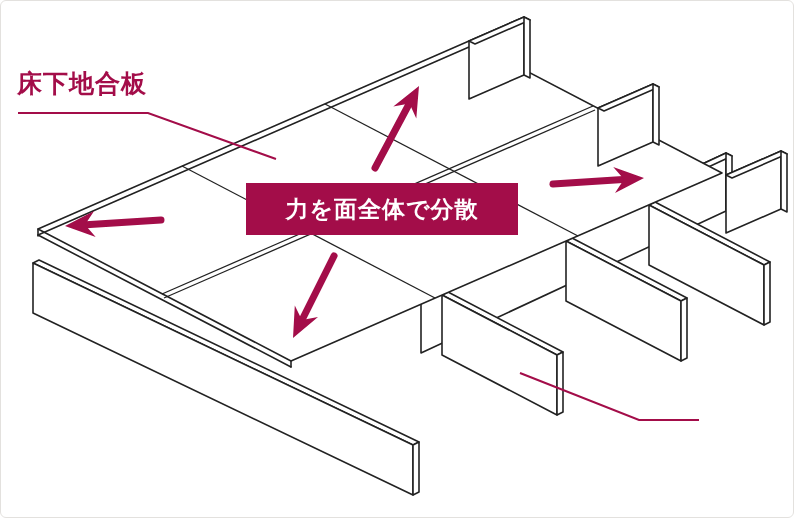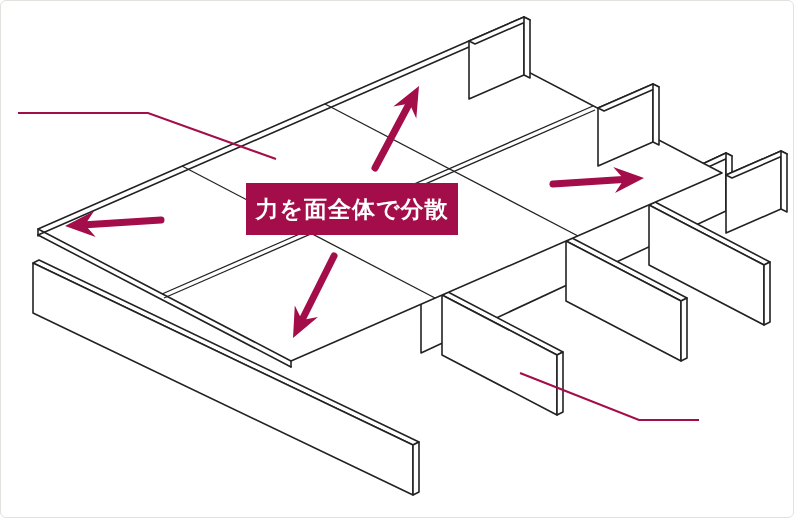--- a/index.html
+++ b/index.html
@@ -35,21 +35,21 @@
     color: var(--accent, #a30d49);
     font-weight: 700;
     letter-spacing: 1px;
     white-space: nowrap;
   }
   .label-subfloor { left: 16px; top: 66px; font-size: 25px; }
   .label-beam { left: 640px; top: 372px; font-size: 26px; letter-spacing: 3px; }
   .banner {
     position: absolute;
     left: 245px; top: 182px;
-    width: 212px; height: 52px;
+    width: 272px; height: 52px;
     background: var(--accent, #a30d49);
     color: var(--banner-text, #ffffff);
     font-size: 23px;
     font-weight: 700;
     letter-spacing: 1px;
     display: flex;
     align-items: center;
     justify-content: center;
   }
 </style>
@@ -130,16 +130,17 @@
     <g>
       <line class="arrow-shaft" x1="160" y1="219" x2="85" y2="223.7"></line>
       <polygon class="arrow-head" points="64,225 93.1,210.1 84,223.8 94.7,236.1"></polygon>
     </g>
     <g>
       <line class="arrow-shaft" x1="333" y1="255" x2="302" y2="317"></line>
       <polygon class="arrow-head" points="292,337 293.8,304.4 300.9,319.1 317,316"></polygon>
     </g>
   </svg>
 
+  <div class="label label-subfloor">床下地合板</div>
 
   <div class="banner">力を面全体で分散</div>
 
 </div>
 
 </body></html>

